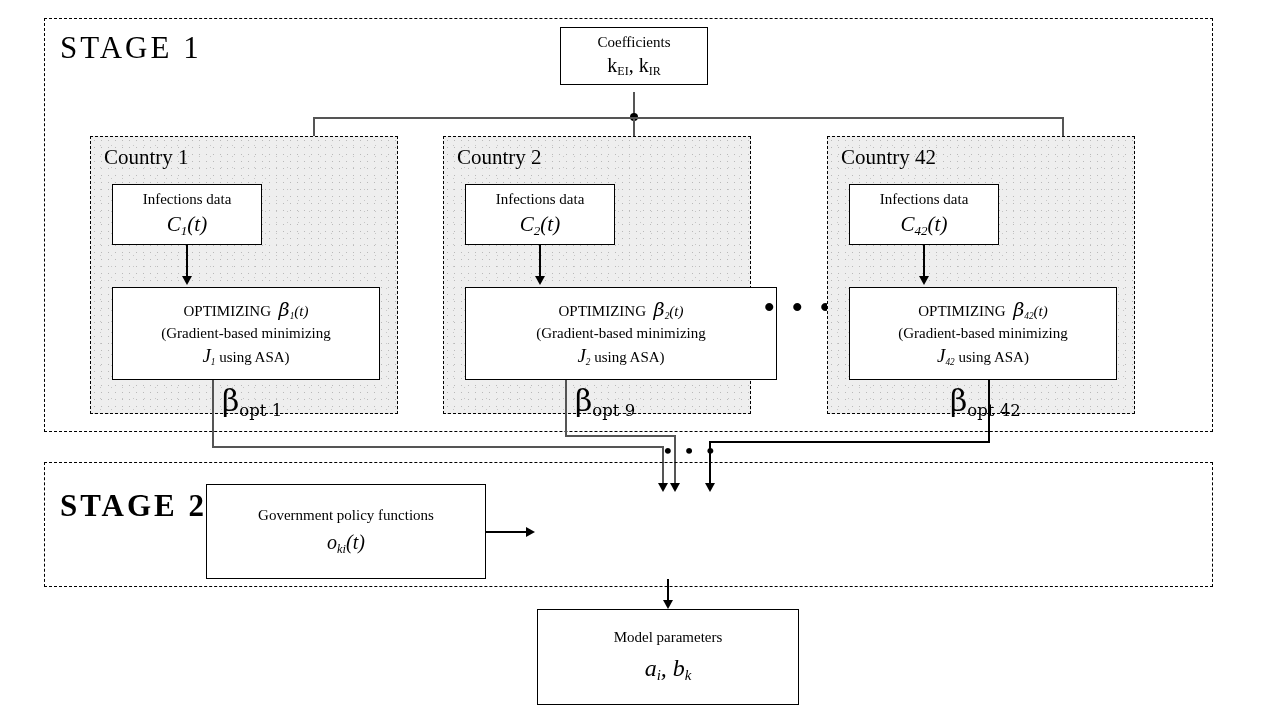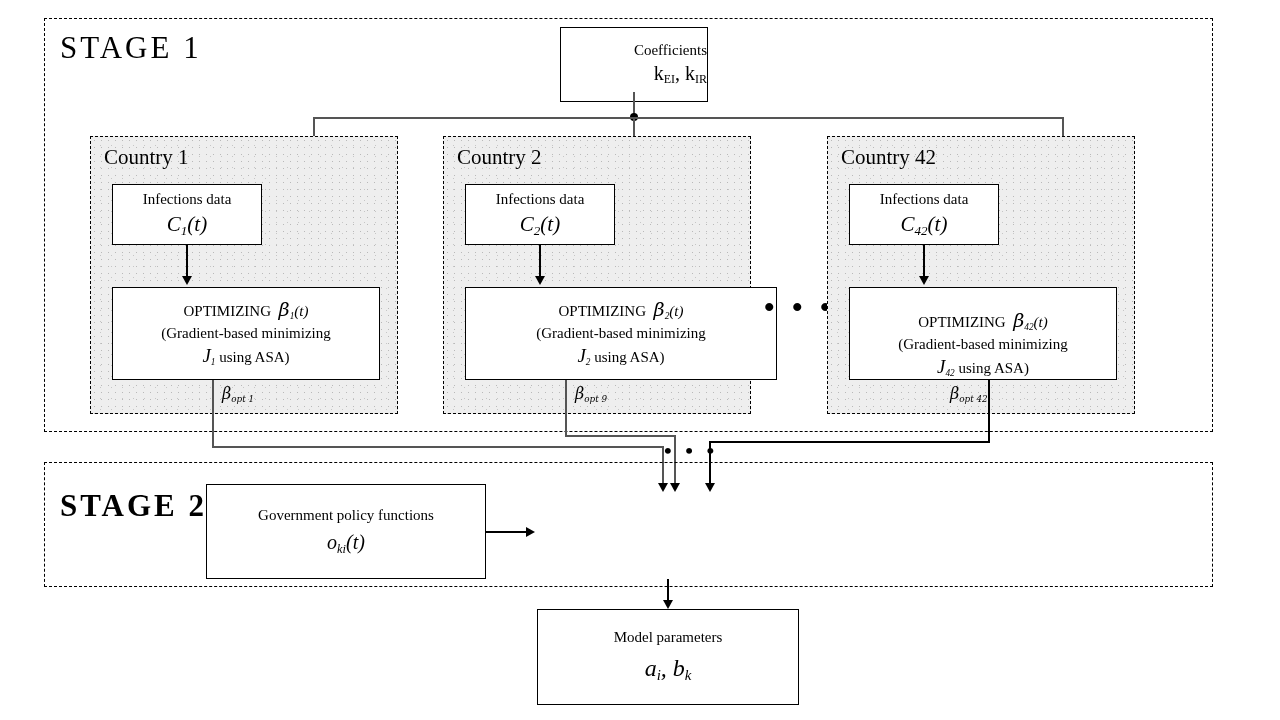--- a/index.html
+++ b/index.html
@@ -84,22 +84,21 @@
 
   
   .it{font-style:italic;}
   .beta{font-style:italic;font-size:1.28em;font-family:"DejaVu Serif",serif;}
   .vsub{font-size:.62em;font-style:italic;vertical-align:-0.3em;}
   .rsub{font-size:.60em;font-style:normal;vertical-align:-0.28em;}
 
   
   .beta-opt{
     position:absolute;
-    font-size:16px;
-    font-style:italic;
+    font-size:30px;
     line-height:1;
     white-space:nowrap;
     font-family:"DejaVu Serif",serif;
   }
   .beta-opt .s{font-size:.55em;vertical-align:-0.32em;}
 
   
   .ln{position:absolute;background:#000;}
   .ln.h{height:1.5px;}
   .ln.v{width:1.5px;}
@@ -134,21 +133,21 @@
   }
 </style>
 </head>
 <body>
 
 <div id="stage">
 
   <div class="stage-box" style="left:44px;top:18px;width:1169px;height:414px;"></div>
   <div class="stage-title" style="left:60px;top:32px;">STAGE 1</div>
 
-  <div class="node node-coeff" style="left:560px;top:27px;width:148px;height:75px;align-items:flex-end;">
+  <div class="node node-coeff" style="left:560px;top:27px;width:148px;height:58px;">
     <span class="l1">Coefficients</span>
     <span class="l2"><span>k</span><span class="rsub">EI</span><span>,</span>&nbsp;<span>k</span><span class="rsub">IR</span></span>
   </div>
 
   <div class="ln v thin" style="left:633px;top:92px;height:26px;"></div>
   <div class="junction" style="left:630px;top:113px;"></div>
   <div class="ln h thin" style="left:313px;top:117px;width:322px;"></div>
   <div class="ln h thin" style="left:633px;top:117px;width:430px;"></div>
 
   <div class="ln v thin" style="left:313px;top:117px;height:164px;"></div>
@@ -201,21 +200,21 @@
   <div class="country-group" style="left:827px;top:136px;width:308px;height:278px;"></div>
   <div class="country-label" style="left:841px;top:147px;">Country 42</div>
 
   <div class="node node-inf" style="left:849px;top:184px;width:150px;height:61px;">
     <span class="l1">Infections  data</span>
     <span class="l2"><span>C</span><span class="vsub">42</span><span>(t)</span></span>
   </div>
   <div class="ln v" style="left:923px;top:245px;height:33px;"></div>
   <div class="arrow" style="left:919px;top:276px;"></div>
 
-  <div class="node node-opt" style="left:849px;top:287px;width:268px;height:93px;justify-content:flex-end;">
+  <div class="node node-opt" style="left:849px;top:287px;width:268px;height:93px;">
     <span class="l1"><span>OPTIMIZING</span>&nbsp;&nbsp;<span class="beta">β</span><span class="vsub">42</span><span class="it">(t)</span></span>
     <span class="l2">(Gradient-based  minimizing</span>
     <span class="l3"><span class="it" style="font-size:1.25em">J</span><span class="vsub">42</span><span> using ASA)</span></span>
   </div>
 
   <div class="beta-opt" style="left:950px;top:386px;"><span>β</span><span class="s">opt 42</span></div>
 
   <div class="ln v thin" style="left:212px;top:380px;height:67px;"></div>
   <div class="ln h thin" style="left:212px;top:446px;width:451px;"></div>
   <div class="ln v thin" style="left:662px;top:446px;height:39px;"></div>

